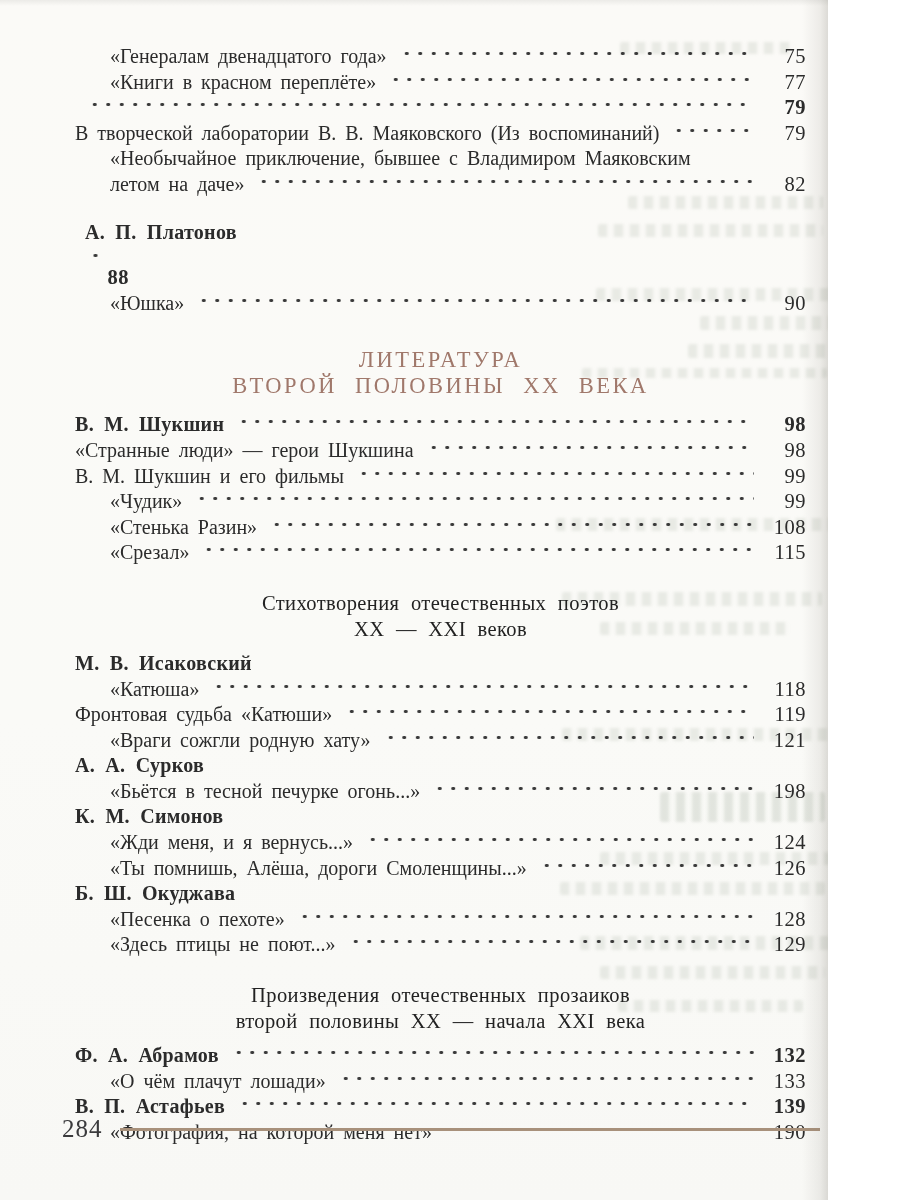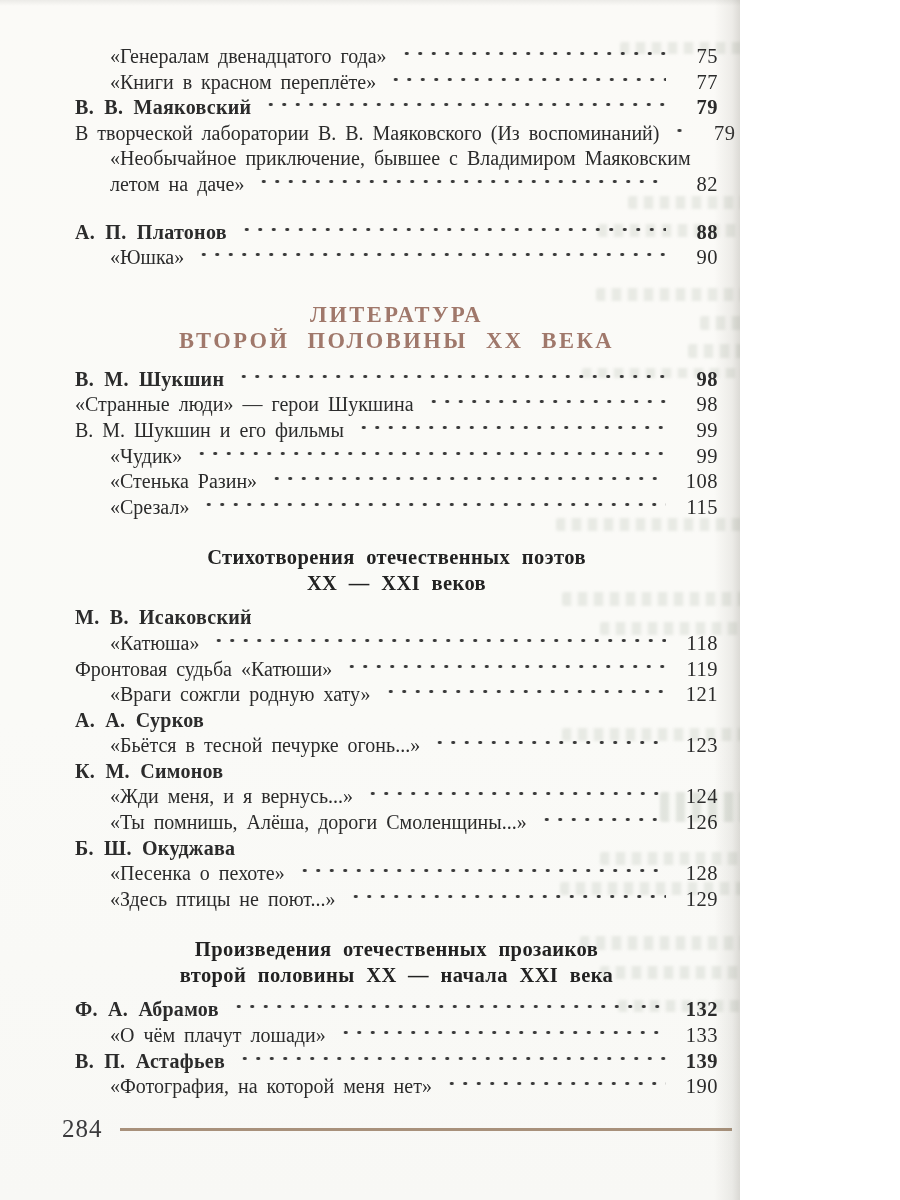--- a/index.html
+++ b/index.html
@@ -1,20 +1,20 @@
 <!DOCTYPE html>
 <html><head>
 <meta charset="utf-8">
 <style>
   html, body { margin: 0; padding: 0; }
   body { background: #ffffff; }
 
   .page {
     position: relative;
-    width: 740px;
+    width: 828px;
     height: 1200px;
     background: linear-gradient(180deg, #fbfaf7 0%, #fafaf7 60%, #f8f8f5 100%);
     overflow: hidden;
     font-family: "Liberation Serif", "DejaVu Serif", serif;
     color: #2b2b2b;
   }
 
   
   .edge-right {
     position: absolute; top: 0; right: 0; width: 26px; height: 100%;
@@ -36,21 +36,21 @@
   .row {
     display: flex;
     align-items: baseline;
     line-height: 25.6px;
     font-size: 20px;
     word-spacing: 4px;
   }
   .row.title { padding-left: 35px; }
   .row.author { font-weight: bold; letter-spacing: 0.3px; word-spacing: 5px; }
   .row.italic { }
-  .row.gap-before { margin-top: 22px; }
+  .row.gap-before { margin-top: 22px; flex-direction: column; }
   .row .t { white-space: nowrap; }
   .leader {
     flex: 1 1 20px;
     min-width: 14px;
     height: 15px;
     margin: 0 8px 0 10px;
     background-image: radial-gradient(circle, #3a3a3a 1.6px, rgba(0,0,0,0) 2px);
     background-size: 13.5px 15px;
     background-repeat: repeat-x;
     background-position: 3px calc(100% - 2px);
@@ -58,21 +58,21 @@
   .pg {
     flex: 0 0 auto;
     min-width: 44px;
     text-align: right;
     font-size: 20.5px;
     letter-spacing: 0.5px;
   }
 
   .heading {
     text-align: center;
-    font-weight: bold;
+    font-weight: normal;
   }
   .heading .hline { line-height: 26px; }
   .heading.accent {
     color: #a0786b;
     font-size: 22.5px;
     letter-spacing: 2.5px;
     word-spacing: 10px;
     margin: 31px 0 13px 0;
   }
   .heading.plain {
@@ -145,21 +145,20 @@
           <span class="t">«Генералам двенадцатого года»</span>
           <div class="leader"></div>
           <span class="pg">75</span>
         </div>
         <div class="row title">
           <span class="t">«Книги в красном переплёте»</span>
           <div class="leader"></div>
           <span class="pg">77</span>
         </div>
         <div class="row author">
-          <span class="t">В. В. Маяковский</span>
           <div class="leader"></div>
           <span class="pg">79</span>
         </div>
         <div class="row italic">
           <span class="t">В творческой лаборатории В. В. Маяковского (Из воспоминаний)</span>
           <div class="leader"></div>
           <span class="pg">79</span>
         </div>
         <div class="row title">
           <span class="t">«Необычайное приключение, бывшее с Владимиром Маяковским</span>
@@ -238,21 +237,21 @@
           <span class="t">«Враги сожгли родную хату»</span>
           <div class="leader"></div>
           <span class="pg">121</span>
         </div>
         <div class="row author">
           <span class="t">А. А. Сурков</span>
         </div>
         <div class="row title">
           <span class="t">«Бьётся в тесной печурке огонь...»</span>
           <div class="leader"></div>
-          <span class="pg">123</span>
+          <span class="pg">198</span>
         </div>
         <div class="row author">
           <span class="t">К. М. Симонов</span>
         </div>
         <div class="row title">
           <span class="t">«Жди меня, и я вернусь...»</span>
           <div class="leader"></div>
           <span class="pg">124</span>
         </div>
         <div class="row title">

